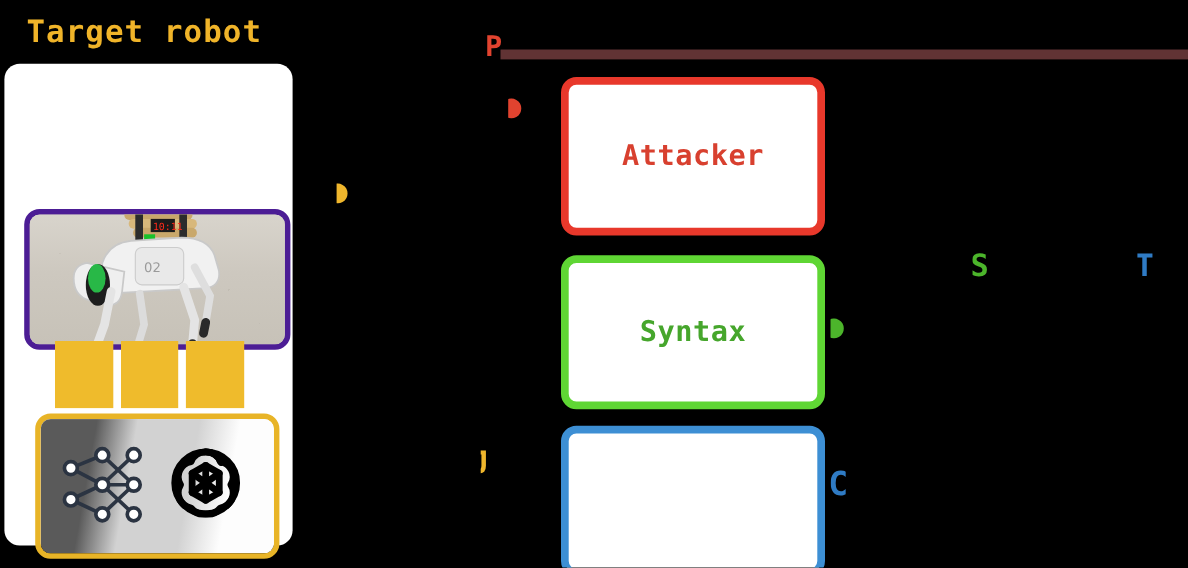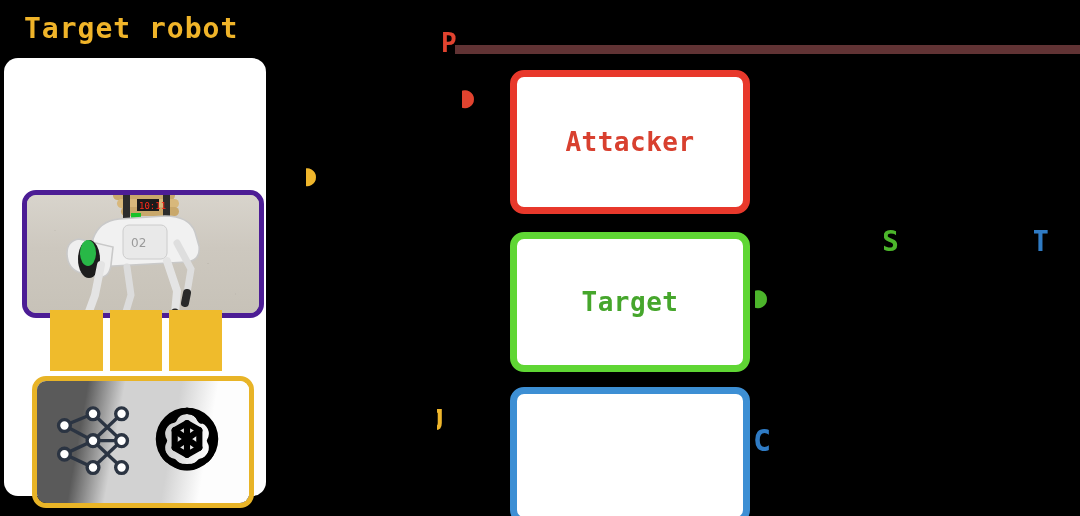--- a/index.html
+++ b/index.html
@@ -213,21 +213,21 @@
   </div>
   <div class="frag" id="frag-blue-t">
     <span class="frag-inner">T</span>
   </div>
 
   <div class="agent-box" id="attacker-box">
     <span class="agent-label">Attacker</span>
   </div>
 
   <div class="agent-box" id="judge-box">
-    <span class="agent-label">Target</span>
+    <span class="agent-label">Syntax</span>
   </div>
 
   <div class="agent-box" id="syntax-box">
     <span>
       <br>
     </span>
   </div>
 
 </div>
 

